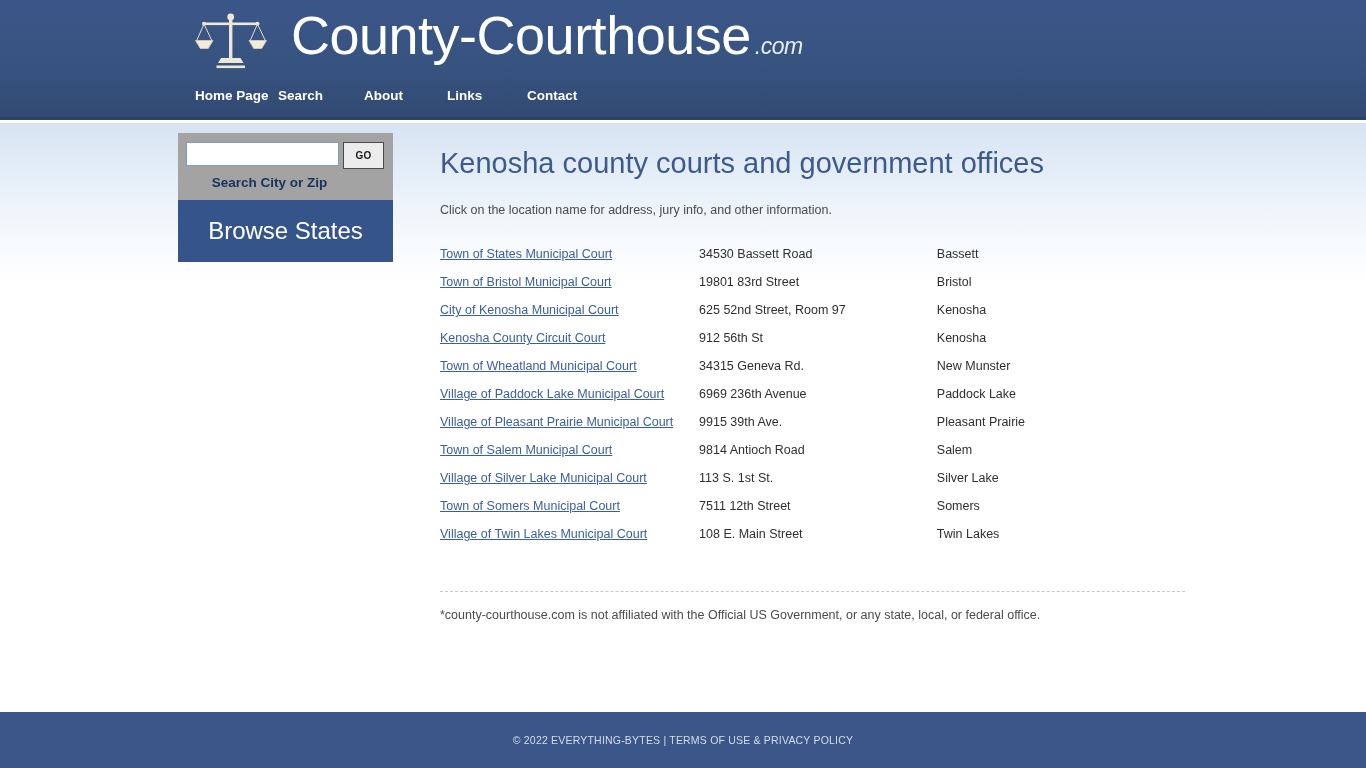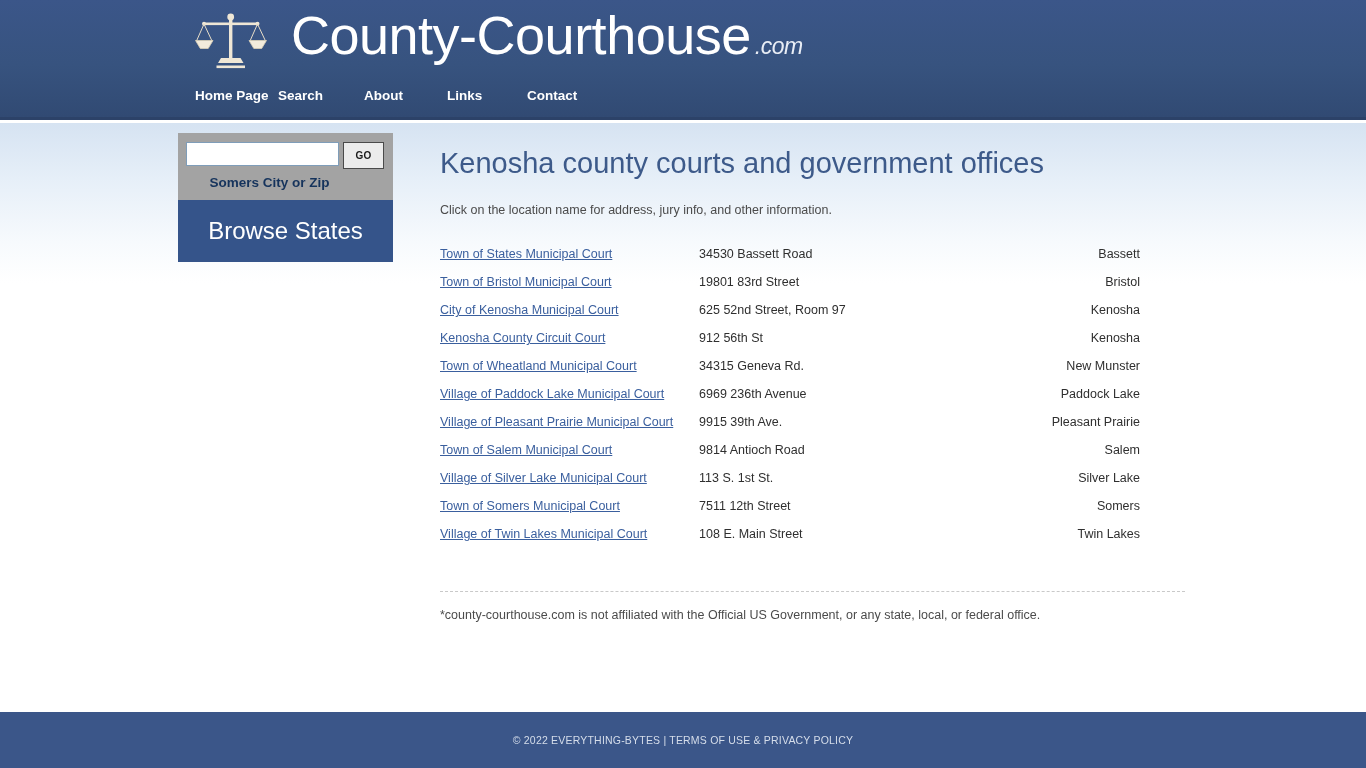--- a/index.html
+++ b/index.html
@@ -200,21 +200,21 @@
     width: 700px;
   }
   .court-table td {
     vertical-align: top;
     padding: 6px 0 8px 0;
     font-size: 12.5px;
     color: #2f2f2f;
   }
   .col-name { width: 245px; padding-right: 10px !important; }
   .col-addr { width: 234px; }
-  .col-city { width: 200px; text-align: right; }
+  .col-city { width: 200px; }
   .court-link {
     color: #3a5f9e;
     text-decoration: underline;
     font-size: 12.5px;
     cursor: pointer;
   }
 
   .disclaimer-rule {
     margin-top: 42px;
     width: 745px;
@@ -298,21 +298,21 @@
 
 <div class="wrapper">
   <div class="container">
 
     <div class="sidebar">
       <div class="search-box">
         <div class="search-row">
           <input class="search-input" type="text" placeholder="" style="">
           <button class="go-button">GO</button>
         </div>
-        <div class="search-caption">Somers City or Zip</div>
+        <div class="search-caption">Search City or Zip</div>
       </div>
       <div class="browse-states">Browse States</div>
     </div>
 
     <div class="main">
       <h1 class="page-title">Kenosha county courts and government offices</h1>
       <p class="intro">Click on the location name for address, jury info, and other information.</p>
 
       <table class="court-table">
         <tbody>

